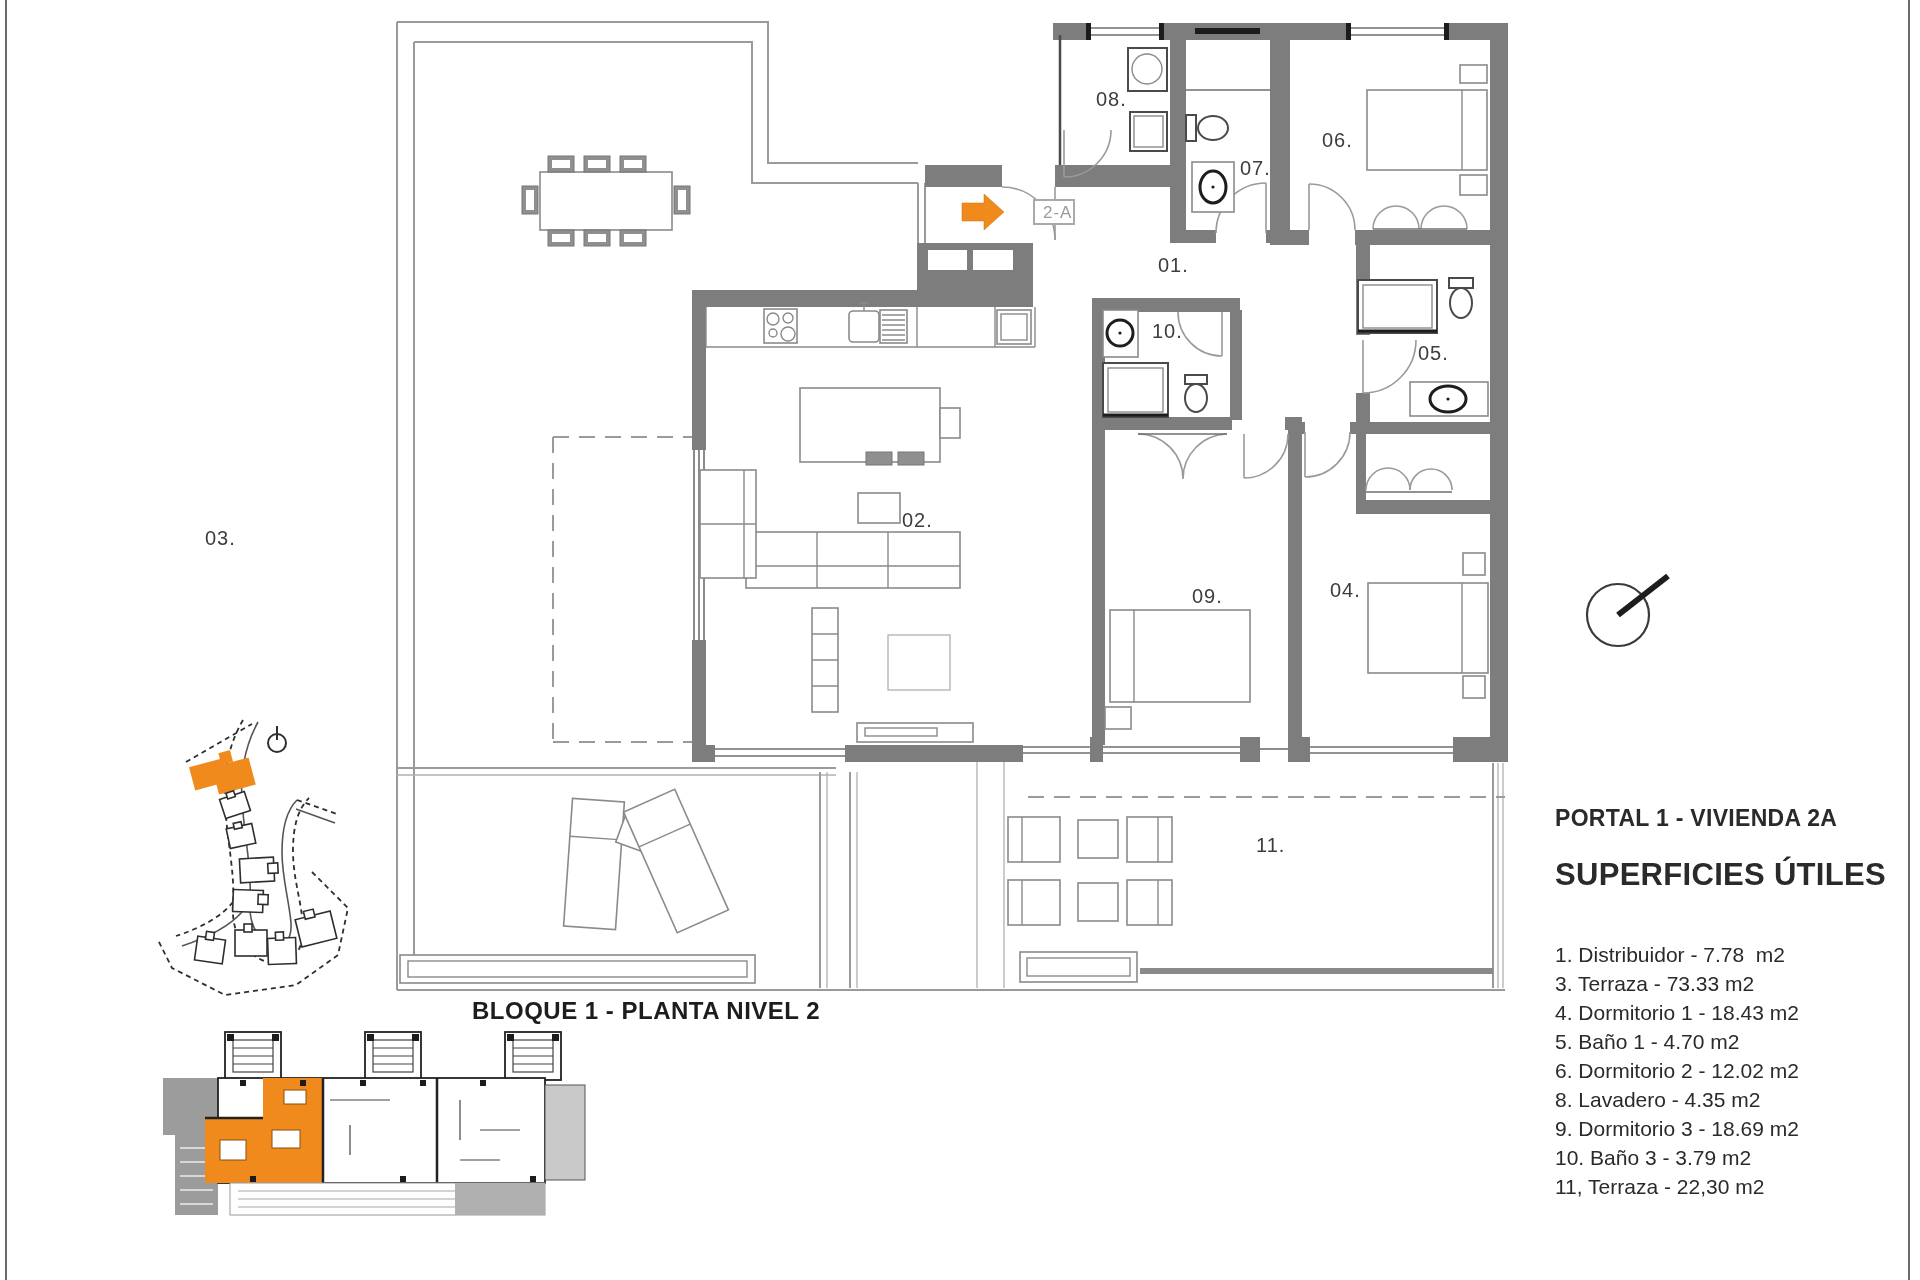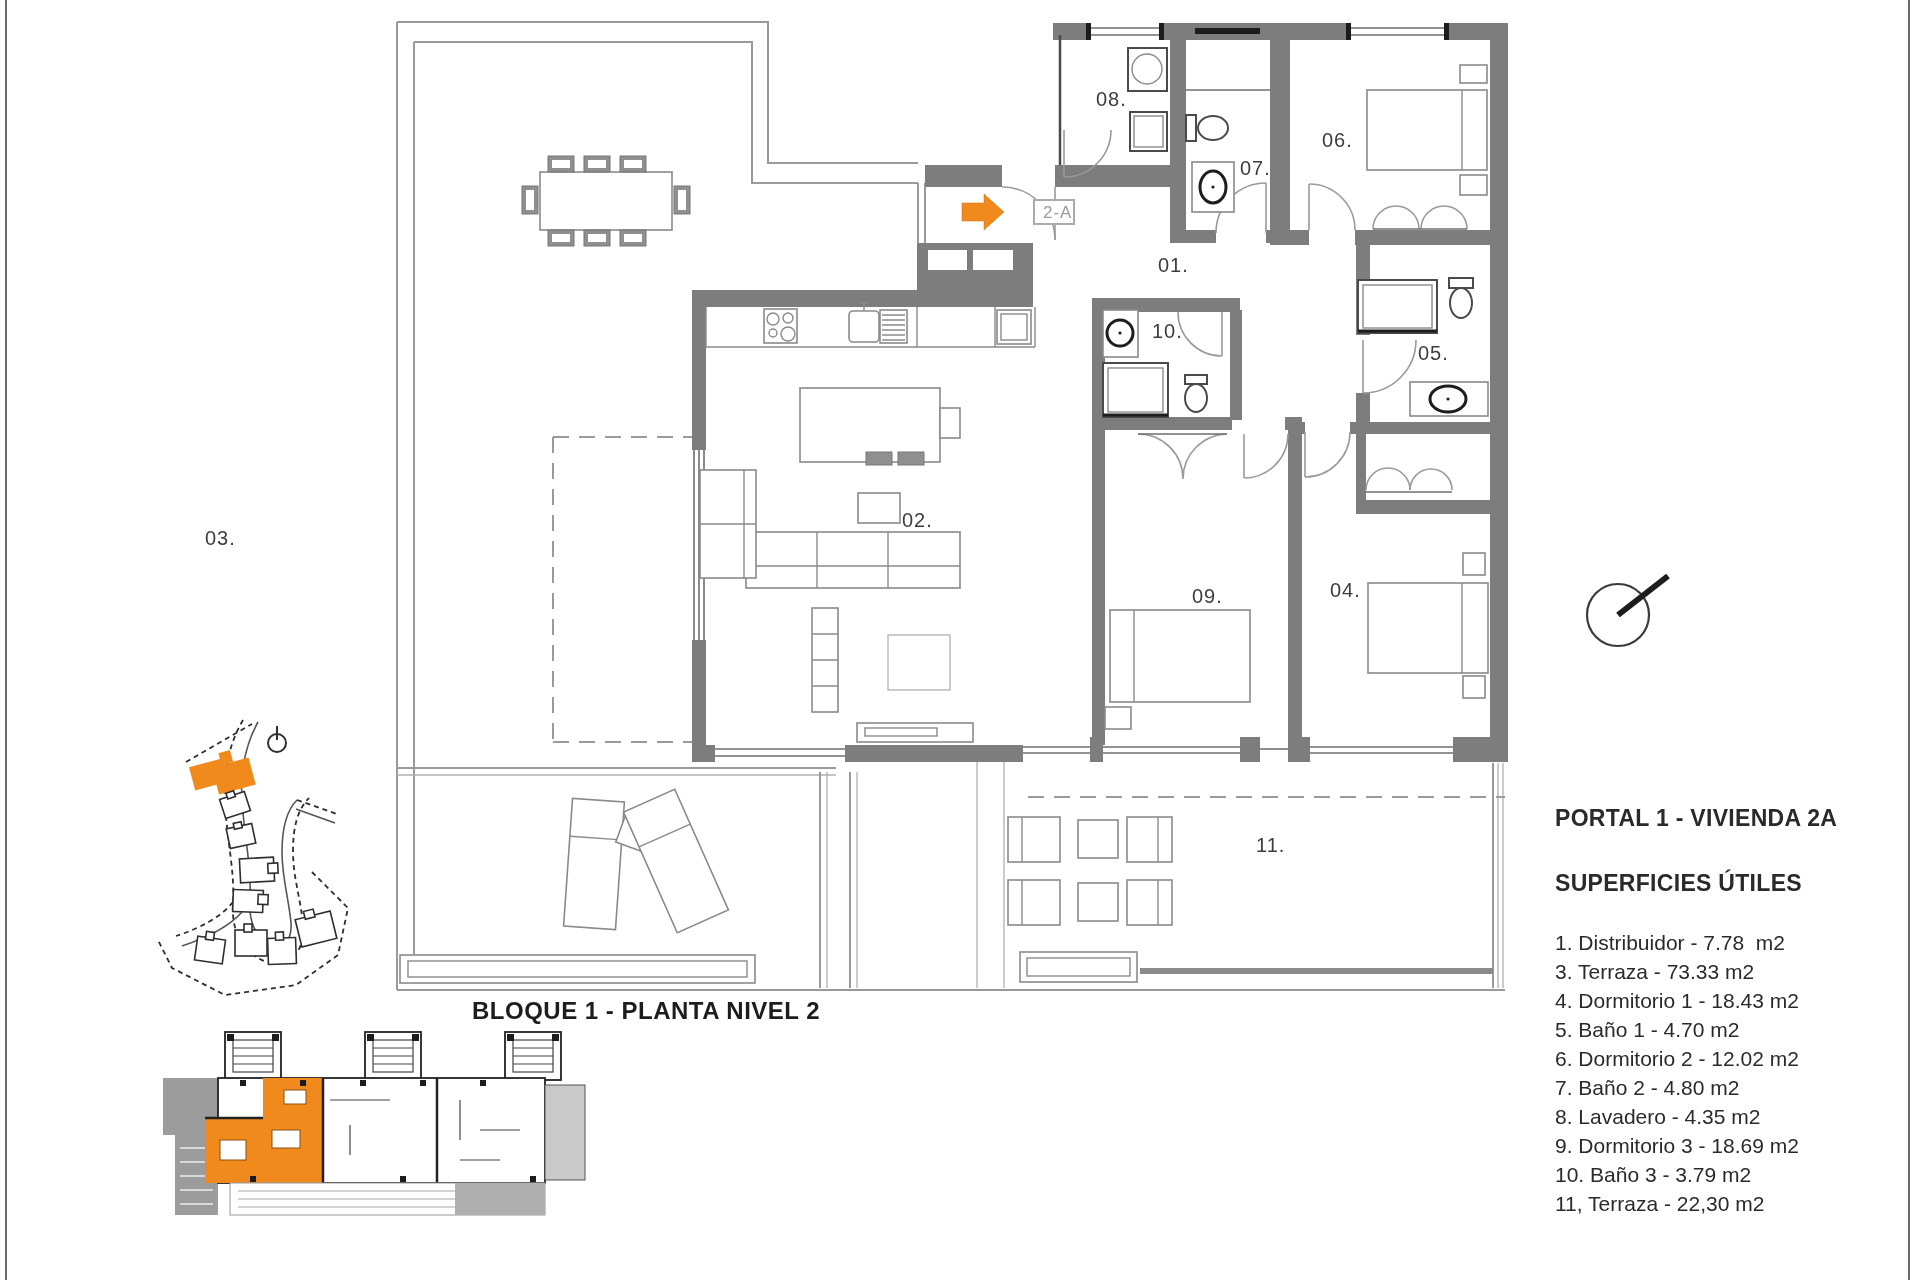--- a/index.html
+++ b/index.html
@@ -26,22 +26,22 @@
   .map{stroke:#2e2e2e;stroke-width:1.6;fill:#ffffff;}
   .mapd{stroke:#2e2e2e;stroke-width:1.8;fill:none;stroke-dasharray:5 4;}
   .mapr{stroke:#555;stroke-width:1.6;fill:none;}
   .tb{stroke:#222;stroke-width:1.8;fill:#ffffff;}
   .tbl{stroke:#444;stroke-width:1.2;fill:none;}
   
   .title{position:absolute;font-weight:bold;color:#1d1d1d;}
   #plan-title{left:472px;top:997px;font-size:24px;letter-spacing:0.5px;}
   #right-block{position:absolute;left:1555px;top:805px;width:360px;color:#2a2a2a;}
   #unit-title{font-size:23px;font-weight:bold;letter-spacing:0.3px;}
-  #legend-title{font-size:23px;font-weight:bold;margin-top:38px;letter-spacing:0.3px;}
-  #legend-list{margin-top:31px;}
+  #legend-title{font-size:31px;font-weight:bold;margin-top:25px;letter-spacing:0.3px;}
+  #legend-list{margin-top:47px;}
   #legend-list div{font-size:21px;line-height:29px;white-space:pre;}
 </style>
 </head>
 <body>
 
 <div id="stage">
   <div class="edge" style="left:5px"></div>
   <div class="edge" style="left:1908px"></div>
 
   <svg width="1920" height="1280" viewBox="0 0 1920 1280">
@@ -509,20 +509,19 @@
 
   <div id="right-block">
     <div id="unit-title">PORTAL 1 - VIVIENDA 2A</div>
     <div id="legend-title">SUPERFICIES ÚTILES</div>
     <div id="legend-list">
       <div>1. Distribuidor - 7.78  m2</div>
       <div>3. Terraza - 73.33 m2</div>
       <div>4. Dormitorio 1 - 18.43 m2</div>
       <div>5. Baño 1 - 4.70 m2</div>
       <div>6. Dormitorio 2 - 12.02 m2</div>
-      <div>7. Baño 2 - 4.80 m2</div>
       <div>8. Lavadero - 4.35 m2</div>
       <div>9. Dormitorio 3 - 18.69 m2</div>
       <div>10. Baño 3 - 3.79 m2</div>
       <div>11, Terraza - 22,30 m2</div>
     </div>
   </div>
 </div>
 
 </body></html>

